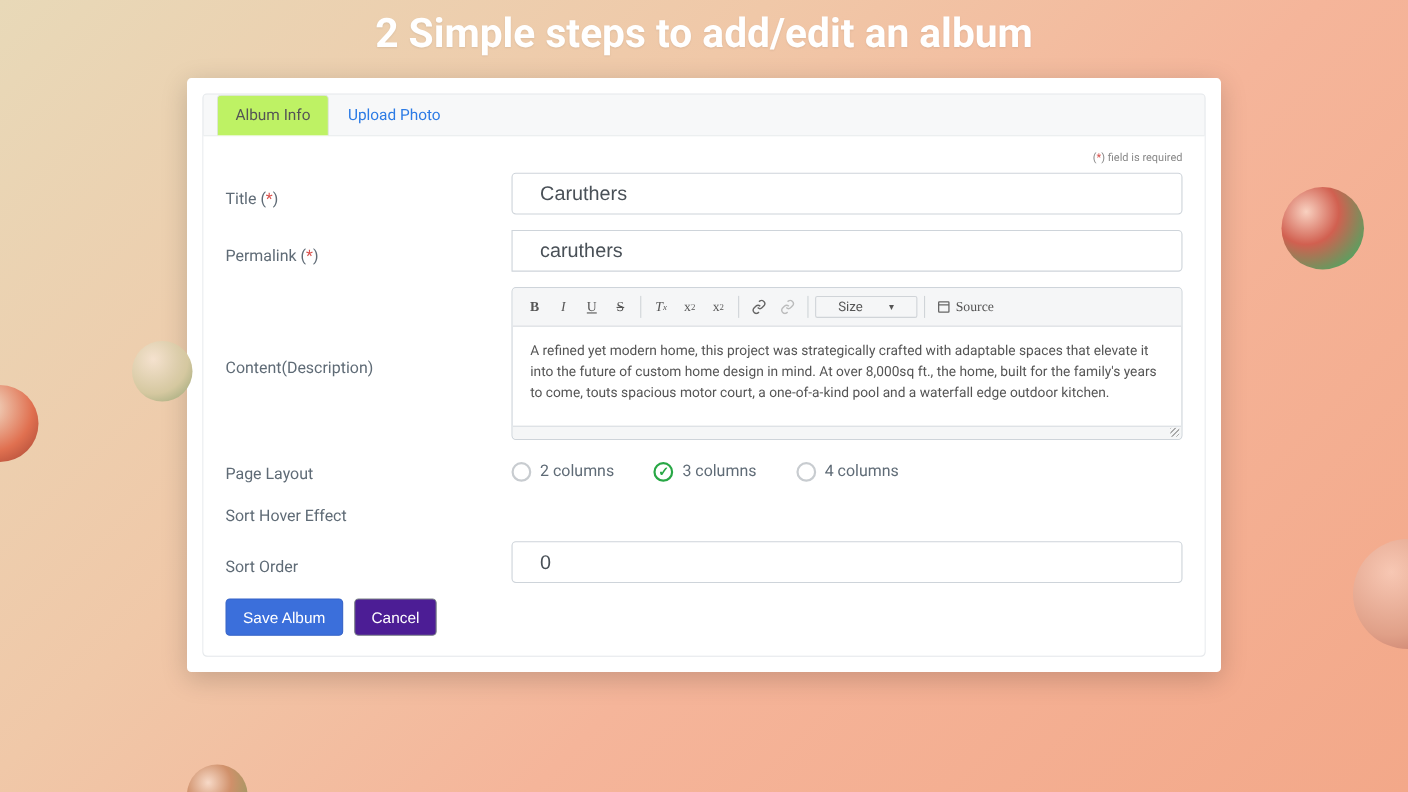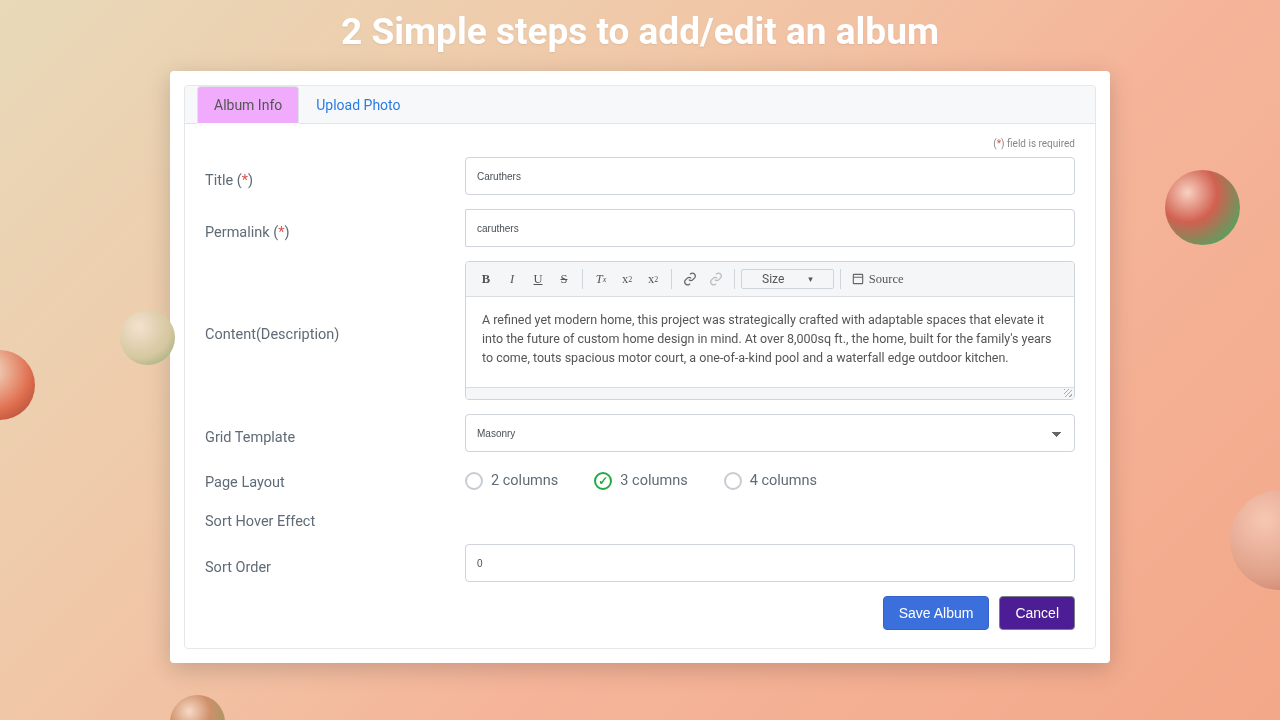--- a/index.html
+++ b/index.html
@@ -16,49 +16,49 @@
 .b4 { width:100px; height:100px; right:0; bottom:130px; background:radial-gradient(circle at 35% 30%, #fff5, #e0a088 60%, #c07060); transform:translateX(50px);}
 .b5 { width:55px; height:55px; left:170px; bottom:0; background:radial-gradient(circle at 35% 30%, #fff6, #d0906a 40%, #80a060); transform:translateY(30px);}
 .heading { text-align:center; color:#fff; font-size:37px; font-weight:700; padding:10px 0 18px; text-shadow:0 1px 2px rgba(0,0,0,.08);}
 .card {
   width: 940px; margin: 0 auto; background:#fff; border-radius:4px;
   box-shadow:0 6px 24px rgba(0,0,0,.18); padding:14px;
 }
 .inner { border:1px solid #e5e8eb; border-radius:4px; background:#f7f8f9; }
 .tabs { display:flex; padding:0 12px; }
 .tab { padding:10px 16px; font-size:14px; color:#2c7be5; cursor:pointer; border:1px solid transparent; margin-bottom:-1px; background:transparent;}
-.tab.active { background:#f0abfc; color:#555; border:1px solid #e1e4e7; border-bottom-color:#fff; border-radius:4px 4px 0 0;}
+.tab.active { background:#bef264; color:#555; border:1px solid #e1e4e7; border-bottom-color:#fff; border-radius:4px 4px 0 0;}
 .panel { background:#fff; border-top:1px solid #e1e4e7; padding:14px 20px 18px; border-radius:0 0 4px 4px;}
 .req-note { text-align:right; font-size:10px; color:#888; margin-bottom:8px;}
 .req-note .ast, .ast { color:#d9534f; }
 .row { display:flex; margin-bottom:14px; align-items:center; }
 .row .lbl { width:260px; padding-top:8px; font-size:14.5px; color:#5f6b76; }
 .row .ctl { flex:1; }
 .input, .select {
-  width:100%; height:38px; padding:7px 11px; font-size:10px; color:#495057;
+  width:100%; height:38px; padding:7px 25px; font-size:18px; color:#495057;
   border:1px solid #ced4da; border-radius:4px; background:#fff;
 }
 .select { appearance:none; background-image:linear-gradient(45deg,transparent 50%,#666 50%),linear-gradient(135deg,#666 50%,transparent 50%); background-position:calc(100% - 17px) 17px, calc(100% - 12px) 17px; background-size:5px 5px,5px 5px; background-repeat:no-repeat; padding-right:30px;}
 .perma { display:flex; }
 .perma .prefix { background:#e9ecef; border:1px solid #ced4da; border-right:0; border-radius:4px 0 0 4px; padding:9px 10px; font-size:13px; color:#6c757d; white-space:nowrap;}
 .perma .input { border-radius:0 4px 4px 0; }
 .editor { border:1px solid #ced4da; border-radius:4px; overflow:hidden; }
 .toolbar { background:#f5f6f7; border-bottom:1px solid #d9dde1; padding:5px 8px; display:flex; align-items:center; gap:2px; font-size:12.5px; color:#555;}
 .tbtn { width:24px; height:24px; display:inline-flex; align-items:center; justify-content:center; cursor:pointer; border-radius:2px; font-family:Georgia,serif;}
 .tsep { width:1px; height:20px; background:#d0d4d8; margin:0 4px; }
 .sizebox { display:inline-flex; align-items:center; border:1px solid #d0d4d8; border-radius:2px; padding:2px 20px; font-size:12px; gap:24px; }
 .editor-body { padding:14px 16px; font-size:12.5px; color:#555; line-height:1.5; min-height:90px; }
 .editor-foot { height:12px; background:#f5f6f7; border-top:1px solid #d9dde1; position:relative;}
 .editor-foot::after { content:""; position:absolute; right:2px; bottom:2px; width:8px; height:8px; background:repeating-linear-gradient(135deg,#aaa 0 1px,transparent 1px 3px);}
 .radios { display:flex; gap:36px; align-items:center; padding-top:4px;}
 .radio { display:flex; align-items:center; gap:8px; font-size:14.5px; color:#5f6b76; cursor:pointer;}
 .rcirc { width:18px; height:18px; border:2px solid #c8ccd0; border-radius:50%; display:inline-flex; align-items:center; justify-content:center; position:relative;}
 .radio.sel .rcirc { border-color:#28a745; }
 .radio.sel .rcirc::after { content:"✓"; color:#28a745; font-size:12px; font-weight:bold; position:absolute;}
-.actions { display:flex; justify-content:flex-end; gap:10px; margin-top:6px;}
+.actions { display:flex; gap:10px; margin-top:6px;}
 .btn { padding:8px 15px; font-size:14px; border-radius:4px; border:1px solid transparent; cursor:pointer; }
 .btn-primary { background:#3b6fdb; color:#fff; border-color:#3563c7; }
 .btn-secondary { background:#4c1d95; color:#fff; border-color:#7a8186; }
 svg.ico { width:14px; height:14px; }
 </style>
 </head>
 <body>
 
 <div class="bubble b1"></div>
 <div class="bubble b2"></div>
@@ -138,28 +138,20 @@
                   </svg>
                 <span>Source</span>
               </span>
             </div>
             <div class="editor-body">A refined yet modern home, this project was strategically crafted with adaptable spaces that elevate it into the future of custom home design in mind. At over 8,000sq ft., the home, built for the family's years to come, touts spacious motor court, a one-of-a-kind pool and a waterfall edge outdoor kitchen.</div>
             <div class="editor-foot"></div>
           </div>
         </div>
       </div>
 
-      <div class="row">
-        <div class="lbl">Grid Template</div>
-        <div class="ctl">
-          <select class="select">
-            <option>Masonry</option>
-          </select>
-        </div>
-      </div>
 
       <div class="row">
         <div class="lbl">Page Layout</div>
         <div class="ctl">
           <div class="radios">
             <label class="radio">
                 <span class="rcirc"></span>
                 <span>2 columns</span>
               </label>
             <label class="radio sel">

